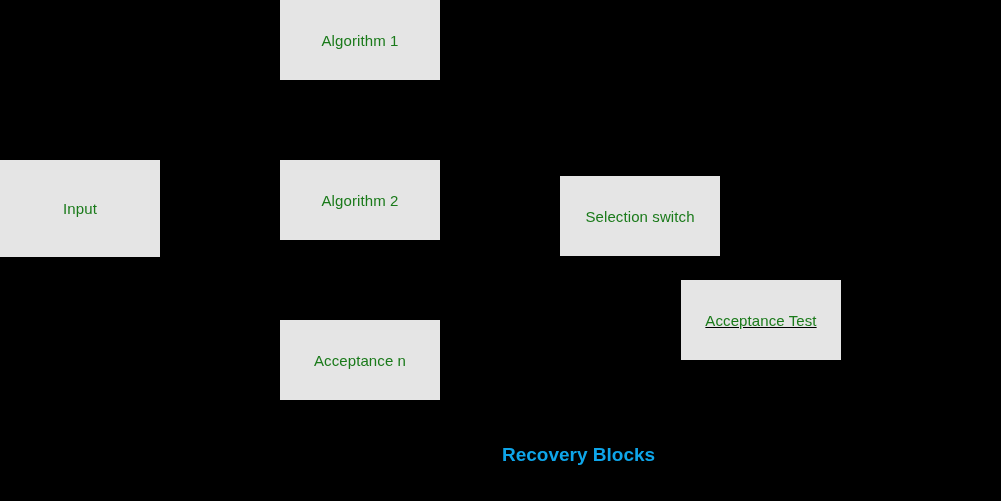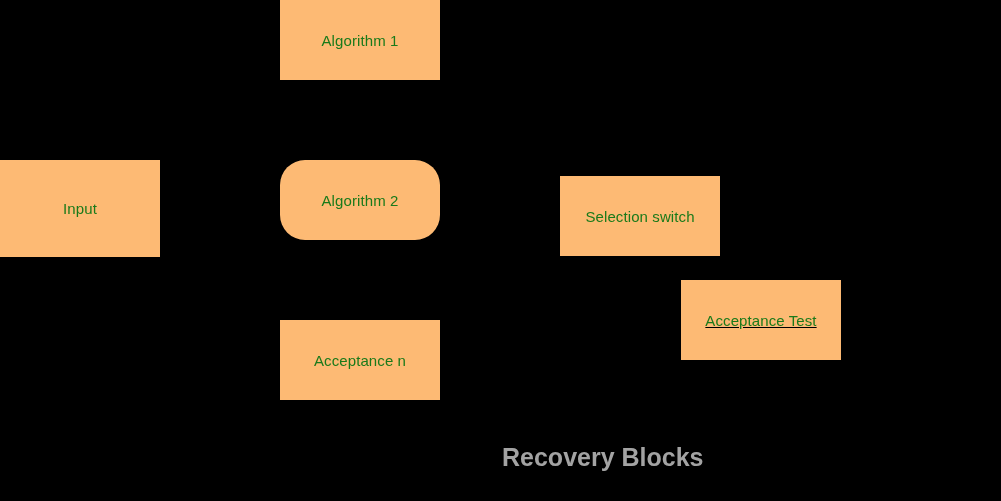--- a/index.html
+++ b/index.html
@@ -11,41 +11,41 @@
   #canvas {
     position: relative;
     width: 1001px;
     height: 501px;
     background: #000000;
     overflow: hidden;
     font-family: "Liberation Sans", sans-serif;
   }
   .node {
     position: absolute;
-    background: #fdba74;
+    background: #e5e5e5;
     display: flex;
     align-items: center;
     justify-content: center;
     box-sizing: border-box;
   }
   .node-label {
     color: #1a7a1a;
     font-family: "Liberation Sans", sans-serif;
     font-size: 15px;
     font-weight: normal;
     line-height: 1;
     letter-spacing: 0.1px;
     white-space: nowrap;
     text-align: center;
   }
   .caption {
     position: absolute;
-    color: #a3a3a3;
+    color: #0ea5e9;
     font-family: "Liberation Sans", sans-serif;
-    font-size: 25px;
+    font-size: 19px;
     font-weight: bold;
     line-height: 1;
     white-space: nowrap;
     text-align: center;
   }
   .connector {
     position: absolute;
     background: #000000;
     pointer-events: none;
   }
@@ -61,21 +61,21 @@
   <div class="connector" style="left:760px; top:240px; width:2px; height:40px;"></div>
 
   <div class="node" style="left:0px; top:160px; width:160px; height:97px;">
     <span class="node-label">Input</span>
   </div>
 
   <div class="node" style="left:280px; top:0px; width:160px; height:80px;">
     <span class="node-label">Algorithm 1</span>
   </div>
 
-  <div class="node" style="left:280px; top:160px; width:160px; height:80px;border-radius:25px;">
+  <div class="node" style="left:280px; top:160px; width:160px; height:80px;">
     <span class="node-label">Algorithm 2</span>
   </div>
 
   <div class="node" style="left:280px; top:320px; width:160px; height:80px;">
     <span class="node-label">Acceptance n</span>
   </div>
 
   <div class="node" style="left:560px; top:176px; width:160px; height:80px;">
     <span class="node-label">Selection switch</span>
   </div>

